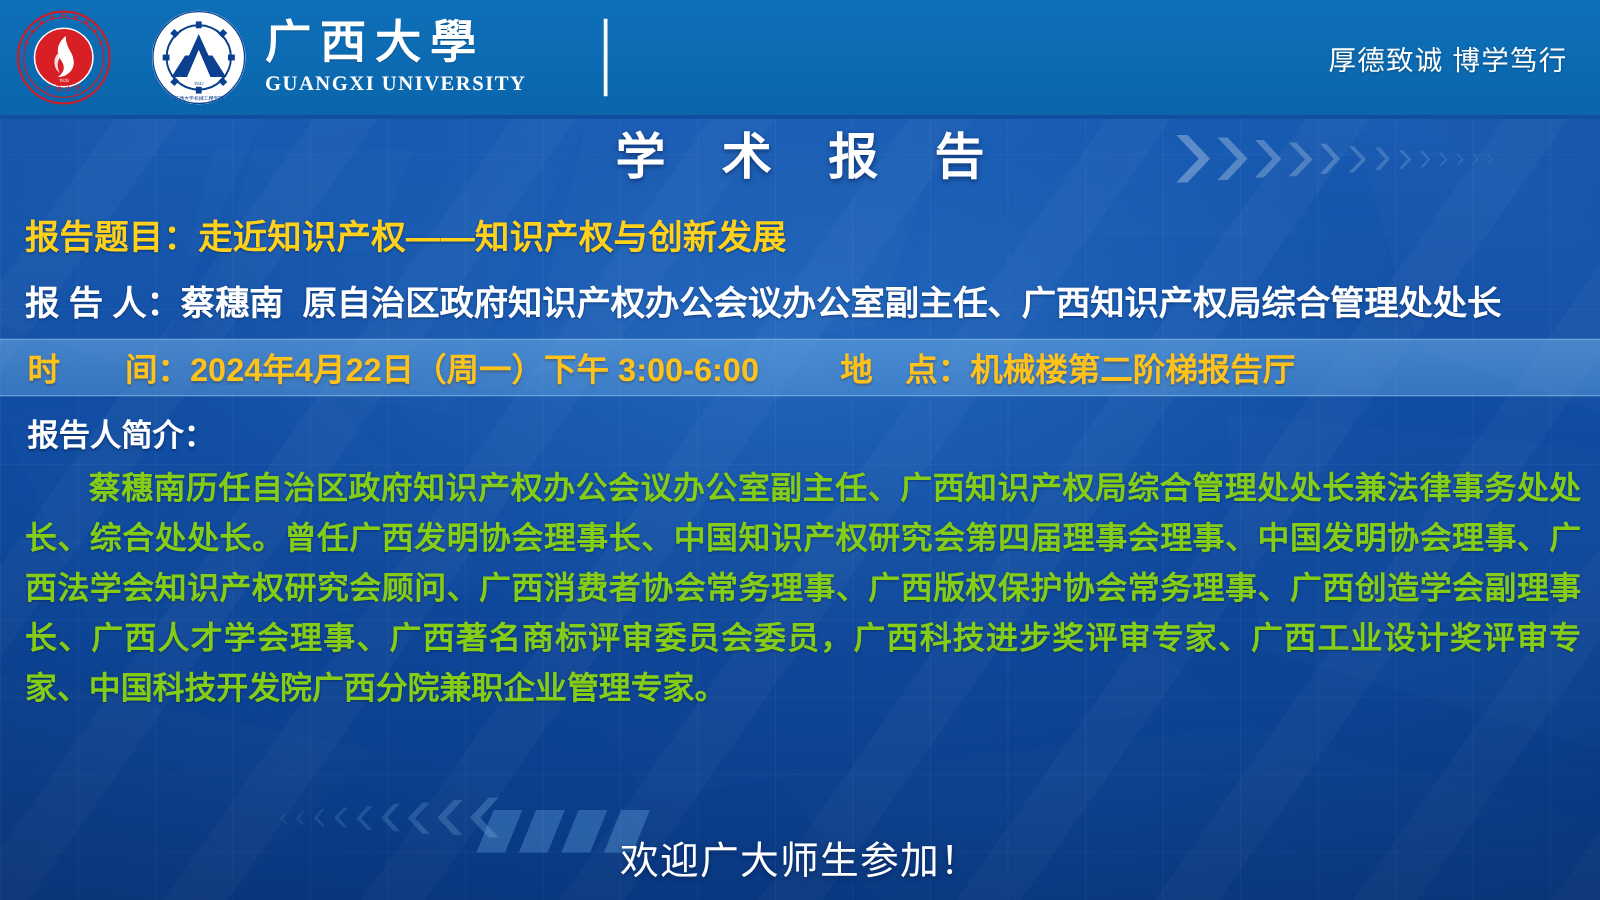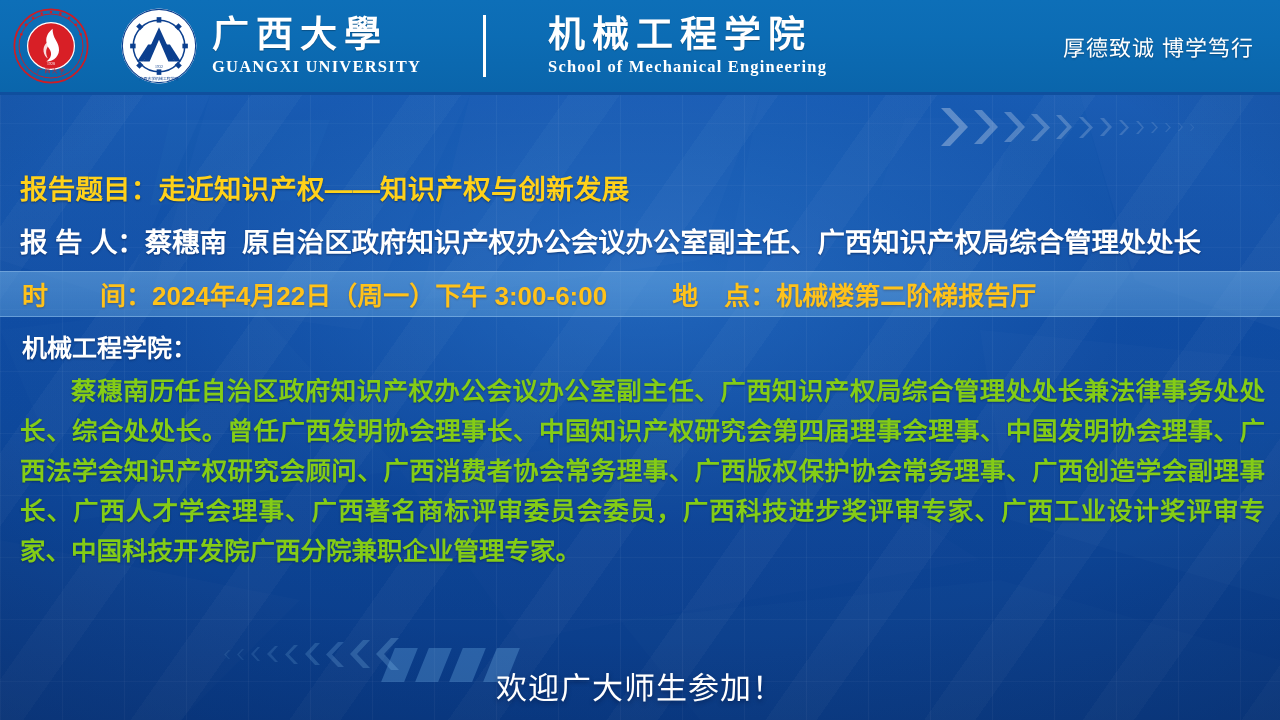--- a/index.html
+++ b/index.html
@@ -359,24 +359,20 @@
         <text x="50" y="94" font-size="5" fill="#0b3f8f" text-anchor="middle" font-family="'Liberation Serif',serif">广西大学机械工程学院</text>
       </svg>
     </div>
 
     <div class="school-name">
       <div class="sn-col">
         <div class="sn-cn">广西大學</div>
         <div class="sn-en">GUANGXI UNIVERSITY</div>
       </div>
       <div class="sn-divider"></div>
-      <div class="sn-col">
-        <div class="sn-cn">机械工程学院</div>
-        <div class="sn-en">School of Mechanical Engineering</div>
-      </div>
     </div>
 
     <div class="motto">厚德致诚 博学笃行</div>
   </div>
 
   <div class="chevrons">
     <svg class="chev" width="30" height="42" viewBox="0 0 30 42">
         <path d="M2 2 L20 21 L2 40 L11 40 L29 21 L11 2 Z" fill="#ffffff" opacity="0.30"></path>
       </svg>
     <svg class="chev" width="27" height="38" viewBox="0 0 27 38">
@@ -447,39 +443,40 @@
       </svg>
   </div>
 
   <div class="bars-left">
     <div class="bar-slash"></div>
       <div class="bar-slash"></div>
     <div class="bar-slash"></div>
       <div class="bar-slash"></div>
   </div>
 
+  <div class="title-main">学 术 报 告</div>
 
   <div class="line-topic">
     <span>报告题目：</span><span>走近知识产权——知识产权与创新发展</span>
   </div>
 
   <div class="line-speaker">
     <span>报 告 人：</span><span>蔡穗南</span><span>&nbsp;&nbsp;</span><span>原自治区政府知识产权办公会议办公室副主任、广西知识产权局综合管理处处长</span>
   </div>
 
   <div class="band"></div>
   <div class="band-inner">
     <div class="band-time">
       <span>时　　间：</span><span>2024年4月22日（周一）下午 3:00-6:00</span>
     </div>
     <div class="band-place">
       <span>地　点：</span><span>机械楼第二阶梯报告厅</span>
     </div>
   </div>
 
-  <div class="bio-head">机械工程学院：</div>
+  <div class="bio-head">报告人简介：</div>
   <div class="bio-body">
     <p class="p1">蔡穗南历任自治区政府知识产权办公会议办公室副主任、广西知识产权局综合管理处处长兼法律事务处处长、综合处处长。曾任广西发明协会理事长、中国知识产权研究会第四届理事会理事、中国发明协会理事、广西法学会知识产权研究会顾问、广西消费者协会常务理事、广西版权保护协会常务理事、广西创造学会副理事长、广西人才学会理事、广西著名商标评审委员会委员，广西科技进步奖评审专家、广西工业设计奖评审专家、中国科技开发院广西分院兼职企业管理专家。</p>
   </div>
 
   <div class="welcome">欢迎广大师生参加！</div>
 
 </div>
 
 </body></html>

